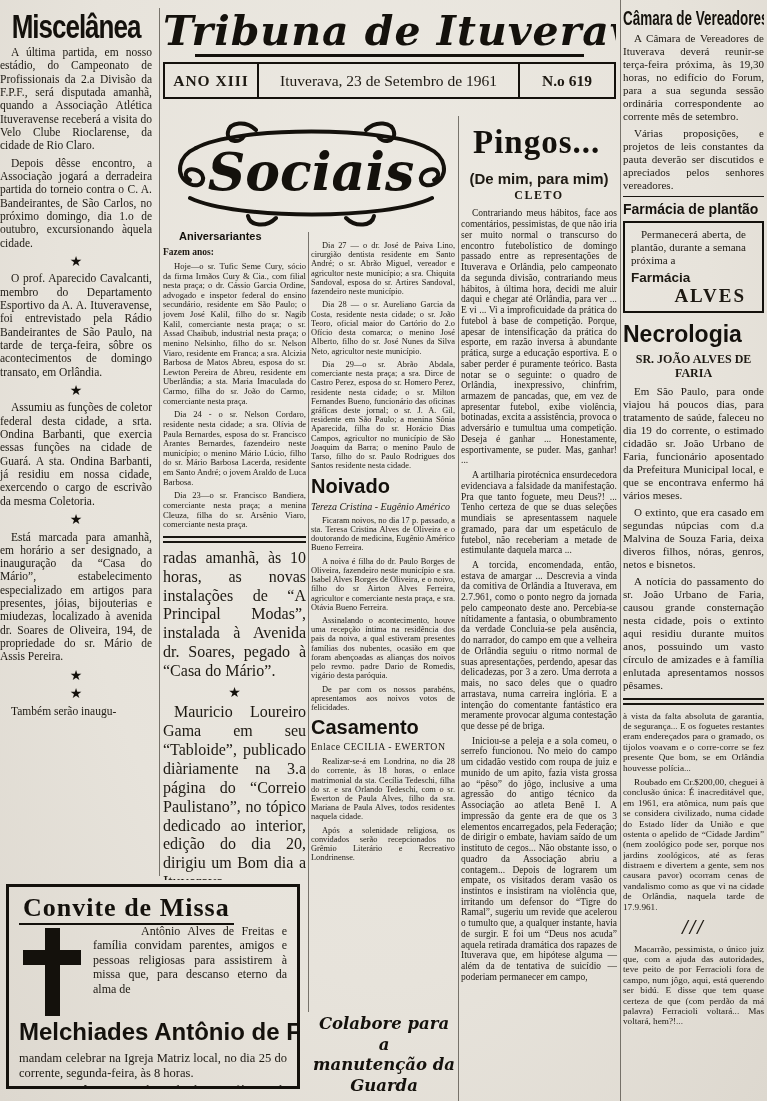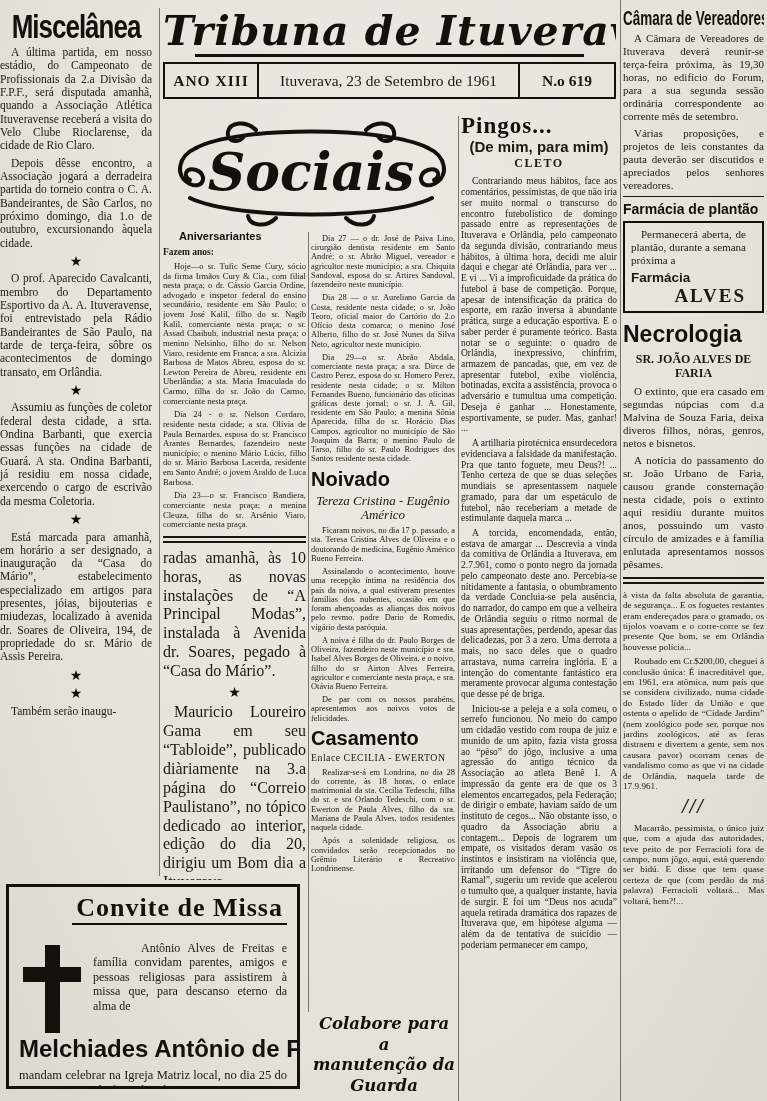--- a/index.html
+++ b/index.html
@@ -37,35 +37,35 @@
   #sociais{left:166px;top:118px;width:290px;height:110px;}
 
   
   #col2{left:163px;top:230px;width:143px;height:650px;font-size:8.6px;line-height:1.12;}
   #col2 h2{font-family:"Liberation Sans",sans-serif;font-size:11px;margin:0 0 5px 16px;
     text-align:left;color:#14110c;}
   #col2 .intro{font-weight:bold;font-size:9.5px;}
   .cont{font-size:16px;line-height:1.18;}
 
   
-  #col3{left:311px;top:234px;width:144px;height:784px;font-size:8.4px;line-height:1.1;}
+  #col3{left:311px;top:241px;width:144px;height:784px;font-size:8.4px;line-height:1.1;}
   #col3 h2{font-family:"Liberation Sans",sans-serif;font-size:20px;margin:4px 0 4px 0;
     text-align:left;color:#14110c;}
-  .subhead-italic{font-style:italic;text-align:center;font-size:13px;text-indent:0;margin:2px 0 4px;}
+  .subhead-italic{font-style:italic;font-size:10px;text-indent:0;margin:2px 0 4px;}
   .subhead-caps{text-align:left;font-size:9.8px;text-indent:0;margin:0 0 4px;letter-spacing:.5px;}
 
   
   #guarda{left:311px;top:1014px;width:146px;height:84px;text-align:center;
     font-family:"DejaVu Serif",serif;font-style:italic;font-weight:bold;
     font-size:16.5px;line-height:1.25;color:#14110c;}
 
   
   #pingos{left:461px;top:114px;width:156px;height:987px;font-size:9.5px;line-height:1.13;}
-  #pingos h1{font-family:"Liberation Serif",serif;font-weight:bold;font-size:23px;
-    margin:0;text-align:left;letter-spacing:1px;color:#14110c;line-height:1;}
+  #pingos h1{font-family:"Liberation Serif",serif;font-weight:bold;font-size:33px;
+    margin:12px;text-align:left;letter-spacing:1px;color:#14110c;line-height:1;}
   .pingos-sub{font-family:"Liberation Sans",sans-serif;font-weight:bold;font-size:15px;
     text-align:center;margin:2px 0 0 0;text-indent:0;}
   .pingos-byline{text-align:center;font-weight:bold;font-size:12px;letter-spacing:1.5px;
     margin:1px 0 6px 0;text-indent:0;}
 
   
   #right-col{left:623px;top:6px;width:141px;height:1094px;font-size:11px;line-height:1.18;}
   #right-col h2.camara{font-family:"Liberation Sans",sans-serif;font-size:13.5px;margin:0 0 10px 0;
     white-space:nowrap;color:#14110c;}
   #right-col h2.camara span{display:inline-block;transform:scaleY(1.55);transform-origin:left top;}
@@ -77,21 +77,21 @@
   .farm-brand{font-size:19px;font-weight:bold;text-align:right;letter-spacing:2px;line-height:1;}
   #right-col h2.necro{font-family:"Liberation Sans",sans-serif;font-size:23px;margin:2px 0 4px 0;color:#14110c;}
   .necro-sub{text-align:center;font-weight:bold;font-size:12px;text-indent:0;margin:0 0 5px;}
   .cont-small{font-size:9.2px;line-height:1.13;}
   .slashes{text-align:center;font-style:italic;font-weight:bold;font-size:20px;
     margin:4px 0;text-indent:0;letter-spacing:2px;}
 
   
   #convite{left:6px;top:884px;width:294px;height:205px;border:3.5px solid #14110c;
     padding:6px 10px;box-sizing:border-box;background:transparent;}
-  #convite h2{margin:0 0 18px 0;text-align:right;font-size:26px;font-weight:bold;
+  #convite h2{margin:0 0 1px 0;text-align:left;font-size:26px;font-weight:bold;
     letter-spacing:1px;color:#14110c;}
   #convite h2 span{border-bottom:2.5px solid #14110c;padding:0 4px 1px;}
   .cross{float:left;width:58px;height:88px;position:relative;margin:4px 12px 2px 4px;}
   .cross::before{content:"";position:absolute;left:50%;top:0;bottom:0;width:15px;
     margin-left:-7.5px;background:#14110c;}
   .cross::after{content:"";position:absolute;top:22px;left:0;right:0;height:15px;background:#14110c;}
   #convite .intro{font-size:12px;line-height:1.2;text-indent:48px;}
   .convite-name{font-family:"Liberation Sans",sans-serif;font-weight:bold;font-size:24px;
     margin:5px 0 5px 0;clear:both;white-space:nowrap;color:#14110c;}
   #convite .details{font-size:12.5px;line-height:1.2;text-indent:0;margin-bottom:2px;}
@@ -160,22 +160,22 @@
     <p class="cont">Mauricio Loureiro Gama em seu “Tabloide”, publicado diàriamente na 3.a página do “Correio Paulistano”, no tópico dedicado ao interior, edição do dia 20, dirigiu um Bom dia a Ituverava.</p>
   </section>
 
   <section class="block" id="col3">
     <p>Dia 27 — o dr. José de Paiva Lino, cirurgião dentista residente em Santo André; o sr. Abrão Miguel, vereador e agricultor neste município; a sra. Chiquita Sandoval, esposa do sr. Artires Sandoval, fazendeiro neste município.</p>
     <p>Dia 28 — o sr. Aureliano Garcia da Costa, residente nesta cidade; o sr. João Teoro, oficial maior do Cartório do 2.o Ofício desta comarca; o menino José Alberto, filho do sr. José Nunes da Silva Neto, agricultor neste município.</p>
     <p>Dia 29—o sr. Abrão Abdala, comerciante nesta praça; a sra. Dirce de Castro Perez, esposa do sr. Homero Perez, residente nesta cidade; o sr. Milton Fernandes Bueno, funcionário das oficinas gráficas deste jornal; o sr. J. A. Gil, residente em São Paulo; a menina Sônia Aparecida, filha do sr. Horácio Dias Campos, agricultor no município de São Joaquim da Barra; o menino Paulo de Tarso, filho do sr. Paulo Rodrigues dos Santos residente nesta cidade.</p>
     <h2>Noivado</h2>
     <p class="subhead-italic">Tereza Cristina - Eugênio Américo</p>
     <p>Ficaram noivos, no dia 17 p. passado, a sta. Teresa Cristina Alves de Oliveira e o doutorando de medicina, Eugênio Américo Bueno Ferreira.</p>
+    <p>A noiva é filha do dr. Paulo Borges de Oliveira, fazendeiro neste município e sra. Isabel Alves Borges de Oliveira, e o noivo, filho do sr Airton Alves Ferreira, agricultor e comerciante nesta praça, e sra. Otávia Bueno Ferreira.</p>
     <p>Assinalando o acontecimento, houve uma recepção íntima na residência dos pais da noiva, a qual estiveram presentes famílias dos nubentes, ocasião em que foram abençoadas as alianças dos noivos pelo revmo. padre Dario de Romedis, vigário desta paróquia.</p>
-    <p>A noiva é filha do dr. Paulo Borges de Oliveira, fazendeiro neste município e sra. Isabel Alves Borges de Oliveira, e o noivo, filho do sr Airton Alves Ferreira, agricultor e comerciante nesta praça, e sra. Otávia Bueno Ferreira.</p>
     <p>De par com os nossos parabéns, apresentamos aos noivos votos de felicidades.</p>
     <h2>Casamento</h2>
     <p class="subhead-caps">Enlace CECILIA - EWERTON</p>
     <p>Realizar-se-á em Londrina, no dia 28 do corrente, às 18 horas, o enlace matrimonial da sta. Cecília Tedeschi, filha do sr. e sra Orlando Tedeschi, com o sr. Ewerton de Paula Alves, filho da sra. Mariana de Paula Alves, todos residentes naquela cidade.</p>
     <p>Após a solenidade religiosa, os convidados serão recepcionados no Grêmio Literário e Recreativo Londrinense.</p>
   </section>
 
   <div class="block" id="guarda">
     <div>Colabore para a</div>
     <div>manutenção da</div>
@@ -199,20 +199,21 @@
     <p>Várias proposições, e projetos de leis constantes da pauta deverão ser discutidos e apreciados pelos senhores vereadores.</p>
     <div class="single-rule"></div>
     <div class="farm-head">Farmácia de plantão</div>
     <div class="farm-box">
       <p>Permanecerá aberta, de plantão, durante a semana próxima a</p>
       <div class="farm-name">Farmácia</div>
       <div class="farm-brand">ALVES</div>
     </div>
     <h2 class="necro">Necrologia</h2>
     <p class="necro-sub">SR. JOÃO ALVES DE FARIA</p>
+    <p>Em São Paulo, para onde viajou há poucos dias, para tratamento de saúde, faleceu no dia 19 do corrente, o estimado cidadão sr. João Urbano de Faria, funcionário aposentado da Prefeitura Municipal local, e que se encontrava enfermo há vários meses.</p>
     <p>O extinto, que era casado em segundas núpcias com d.a Malvina de Souza Faria, deixa diveros filhos, nóras, genros, netos e bisnetos.</p>
     <p>A notícia do passamento do sr. João Urbano de Faria, causou grande consternação nesta cidade, pois o extinto aqui residiu durante muitos anos, possuindo um vasto círculo de amizades e à família enlutada apresentamos nossos pêsames.</p>
     <div class="double-rule"></div>
     <p class="cont-small noindent">à vista da falta absoluta de garantia, de segurança... E os foguetes restantes eram endereçados para o gramado, os tijolos voavam e o corre-corre se fez presente Que bom, se em Orlândia houvesse polícia...</p>
     <p class="cont-small">Roubado em Cr.$200,00, cheguei à conclusão única: É inacreditável que, em 1961, era atômica, num país que se considera civilizado, numa cidade do Estado líder da União e que ostenta o apelido de “Cidade Jardim” (nem zoológico pode ser, porque nos jardins zoológicos, até as feras distraem e divertem a gente, sem nos causara pavor) ocorram cenas de vandalismo como as que vi na cidade de Orlândia, naquela tarde de 17.9.961.</p>
     <p class="slashes">///</p>
     <p class="cont-small">Macarrão, pessimista, o único juiz que, com a ajuda das autoridades, teve peito de por Ferracioli fora de campo, num jôgo, aqui, está querendo ser bidú. E disse que tem quase certeza de que (com perdão da má palavra) Ferracioli voltará... Mas voltará, hem?!...</p>
   </section>
 
   <aside class="block" id="convite">

